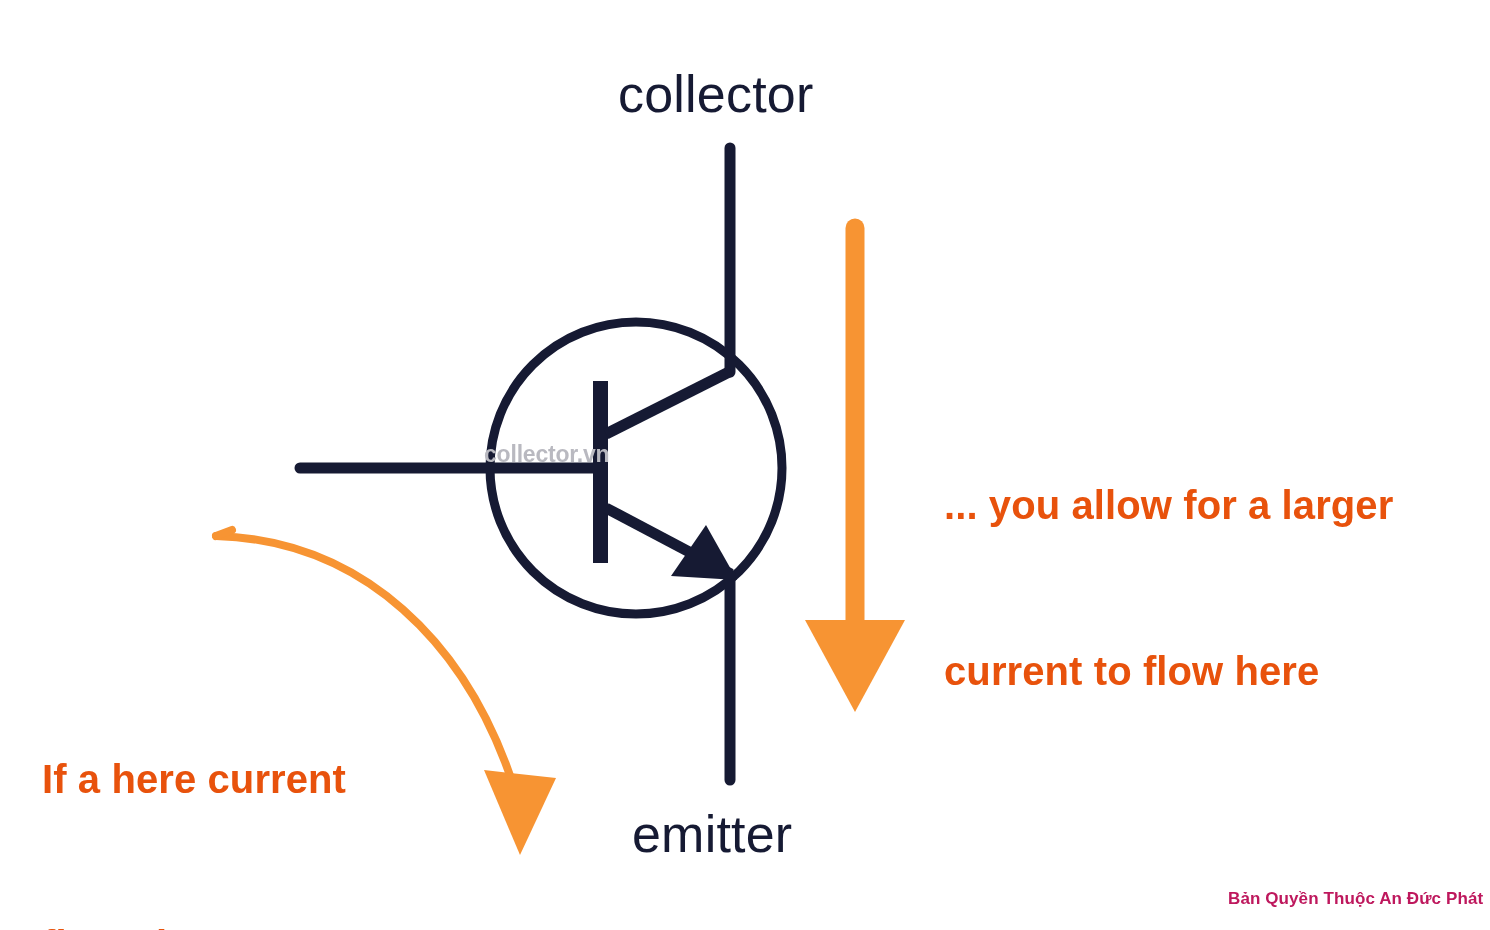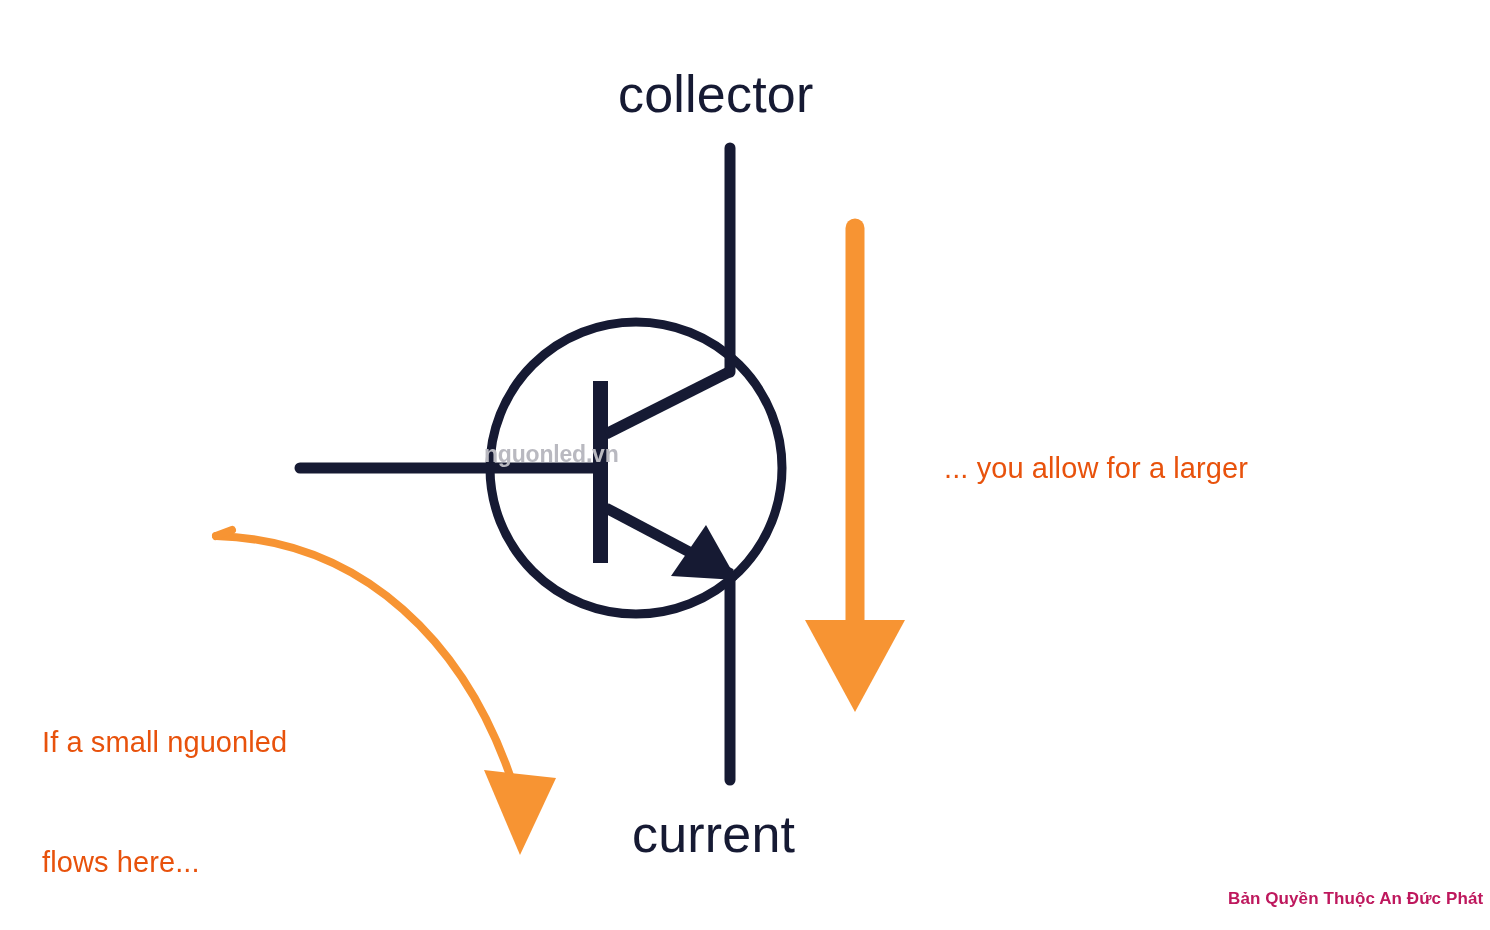--- a/index.html
+++ b/index.html
@@ -42,22 +42,22 @@
   #label-base {
     left: 118px;
     top: 438px;
   }
   #label-emitter {
     left: 632px;
     top: 804px;
   }
   .annotation {
     color: #e8520c;
-    font-size: 29px;
-    font-weight: 400;
+    font-size: 40px;
+    font-weight: 700;
     letter-spacing: 0.1px;
   }
   #annotation-right {
     left: 944px;
     top: 368px;
     line-height: 1.38;
   }
   #annotation-left {
     left: 42px;
     top: 642px;
@@ -108,28 +108,29 @@
 
     <path d="M 216 536 C 360 540, 470 640, 518 800" fill="none" stroke="#f79433" stroke-width="8" stroke-linecap="round"></path>
     <polygon points="520,855 484,770 556,778" fill="#f79433"></polygon>
 
     <path d="M 216 536 L 232 530" fill="none" stroke="#f79433" stroke-width="8" stroke-linecap="round"></path>
   </svg>
 
   <div class="lbl terminal-label" id="label-collector">collector</div>
 
 
-  <div class="lbl terminal-label" id="label-emitter">current</div>
+  <div class="lbl terminal-label" id="label-emitter">emitter</div>
 
   <div class="lbl annotation" id="annotation-right">
     <div>... you allow for a larger</div>
+    <div>current to flow here</div>
   </div>
 
   <div class="lbl annotation" id="annotation-left">
-    <div>If a small nguonled</div>
+    <div>If a here current</div>
     <div>flows here...</div>
   </div>
 
-  <div class="lbl" id="watermark">nguonled.vn</div>
+  <div class="lbl" id="watermark">collector.vn</div>
 
   <div class="lbl" id="copyright">Bản Quyền Thuộc An Đức Phát</div>
 
 </div>
 
 </body></html>

